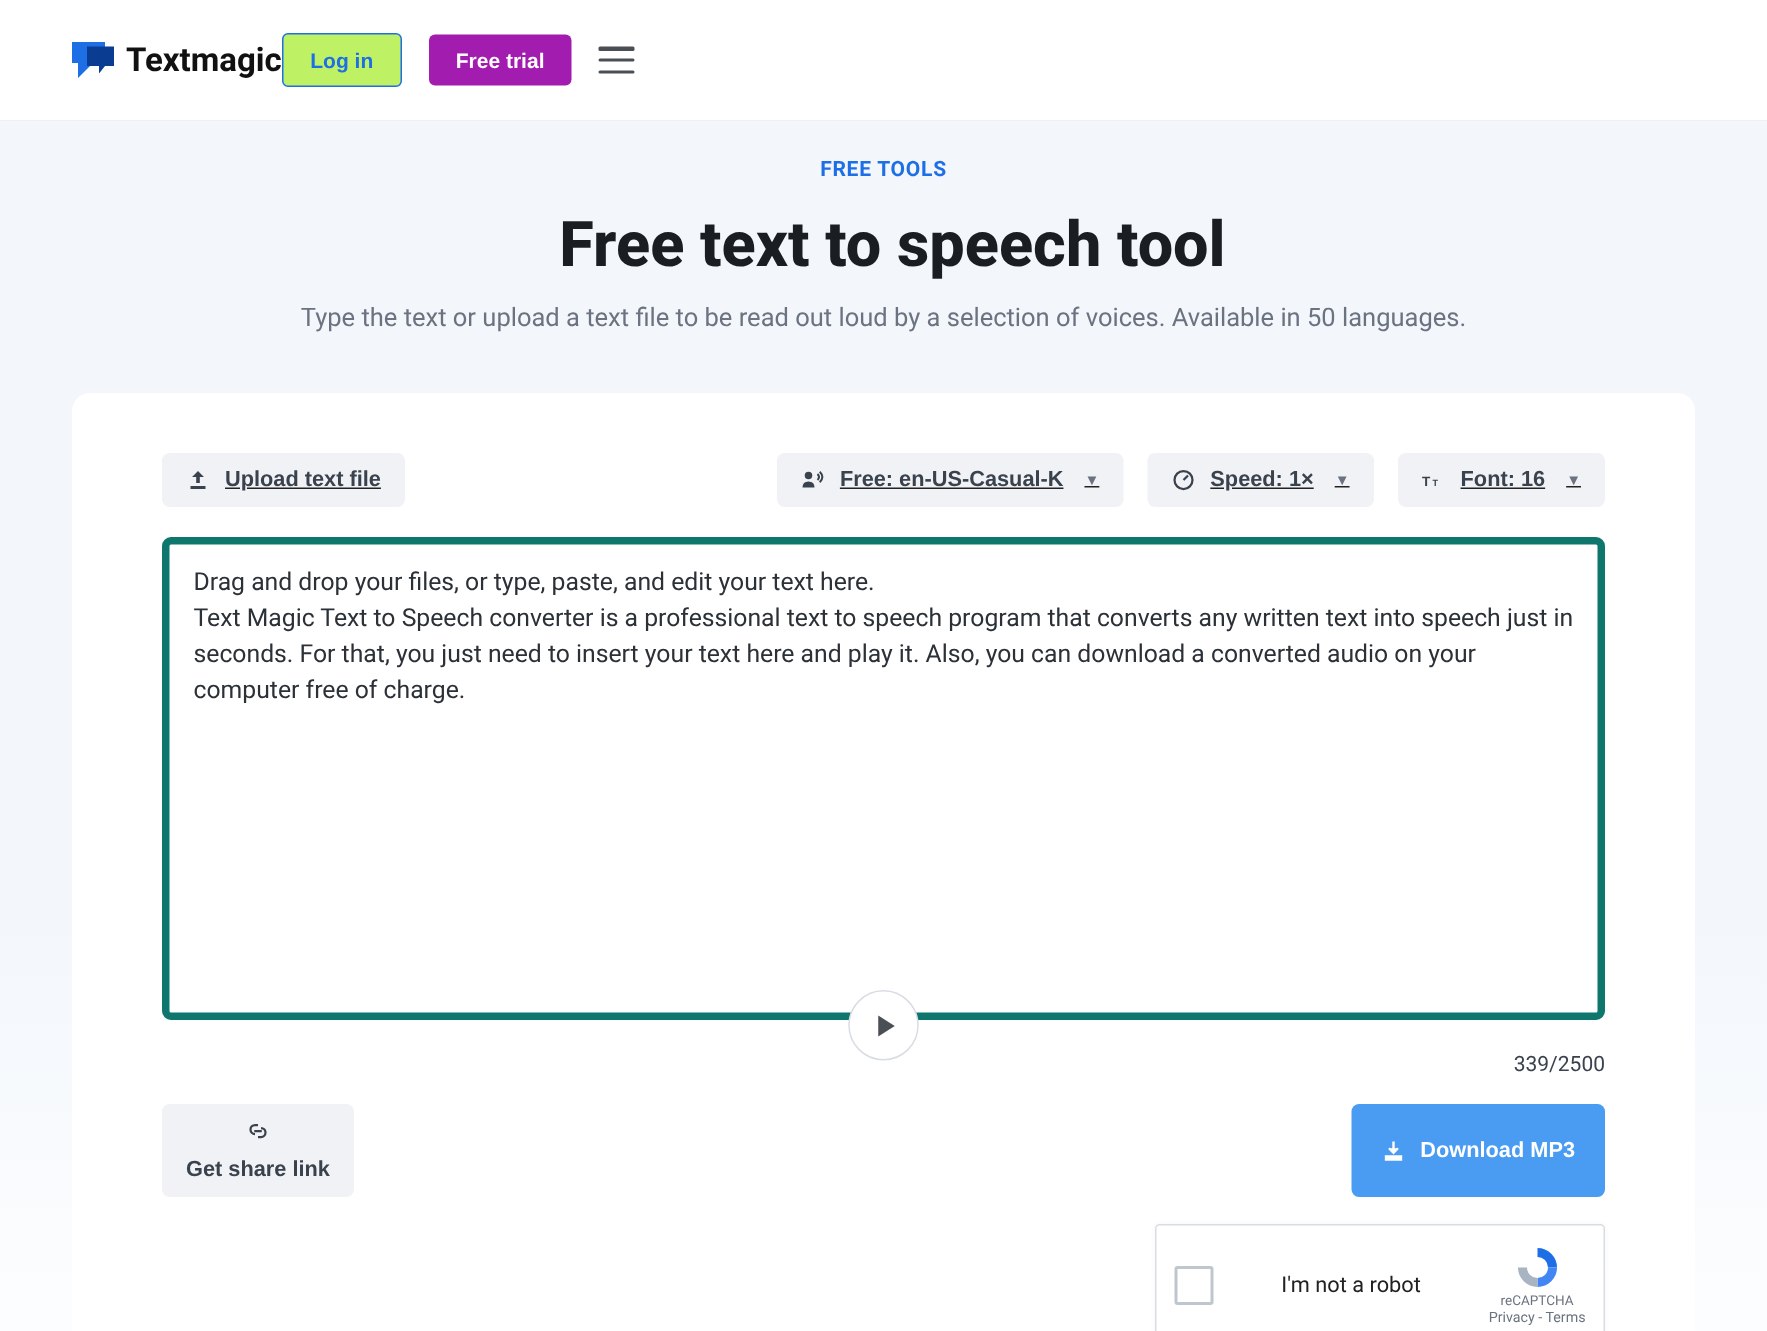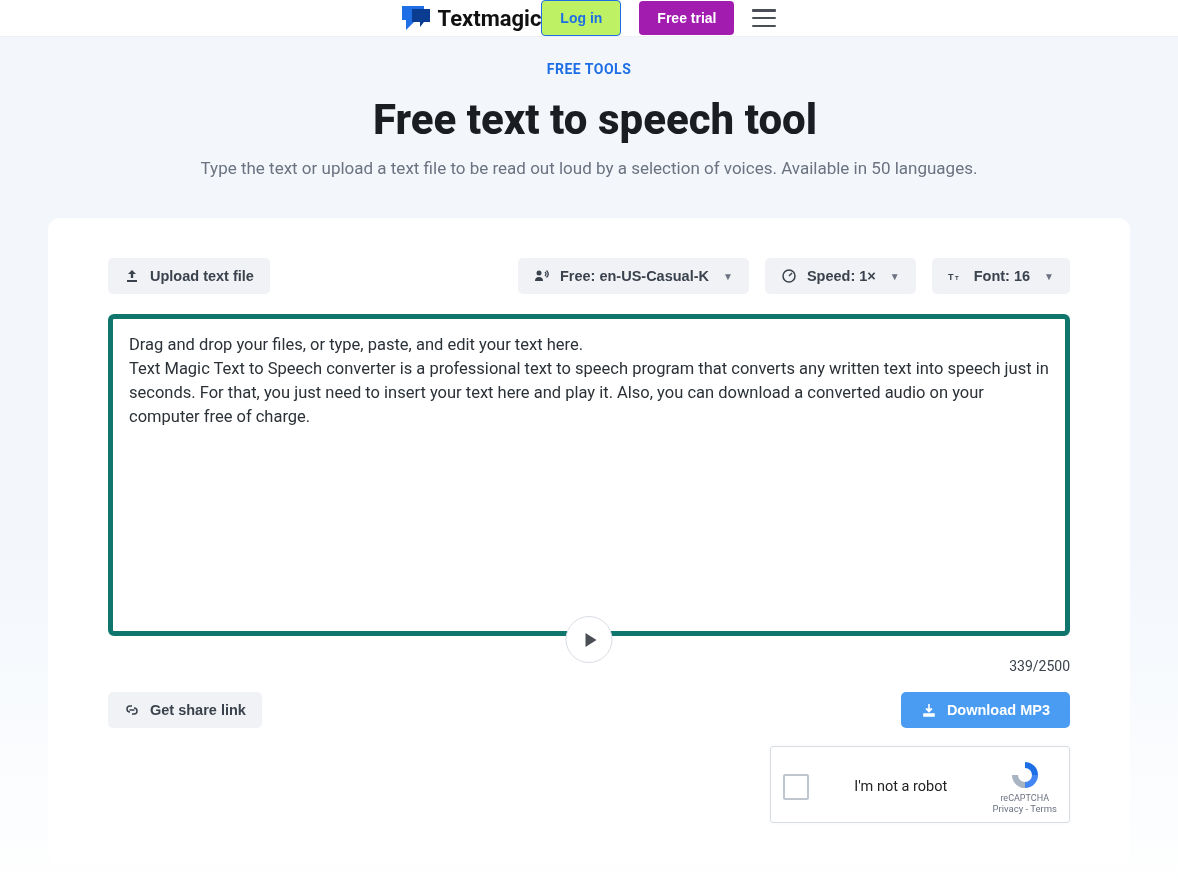--- a/index.html
+++ b/index.html
@@ -6,22 +6,22 @@
 body {
   font-family: -apple-system, BlinkMacSystemFont, "Segoe UI", Roboto, Helvetica, Arial, sans-serif;
   background: #ffffff;
   color: #222;
   min-height: 887px;
   width: 1178px;
 }
 .header {
   display: flex;
   align-items: center;
-  justify-content: center;
-  padding: 0 48px;
+  justify-content: flex-start;
+  padding: 22px 48px;
   background: #fff;
   border-bottom: 1px solid #eef0f3;
 }
 .logo {
   display: flex;
   align-items: center;
   gap: 8px;
   font-size: 22px;
   font-weight: 700;
   color: #111;
@@ -99,20 +99,21 @@
   padding: 40px 60px;
 }
 .toolbar {
   display: flex;
   justify-content: space-between;
   margin-bottom: 20px;
 }
 .toolbar-left, .toolbar-right {
   display: flex;
   gap: 16px;
+  text-decoration: underline;
 }
 .tool-btn {
   background: #f0f2f5;
   border: none;
   border-radius: 5px;
   padding: 10px 16px;
   font-size: 14.5px;
   font-weight: 700;
   color: #3a424d;
   cursor: pointer;
@@ -186,20 +187,21 @@
   border: none;
   border-radius: 5px;
   padding: 10px 16px;
   font-size: 14.5px;
   font-weight: 700;
   color: #3a424d;
   cursor: pointer;
   display: flex;
   align-items: center;
   gap: 10px;
+  flex-direction: column;
 }
 .download-btn {
   background: #4a9cf2;
   border: none;
   border-radius: 5px;
   padding: 10px 20px;
   font-size: 14.5px;
   font-weight: 700;
   color: #fff;
   cursor: pointer;

